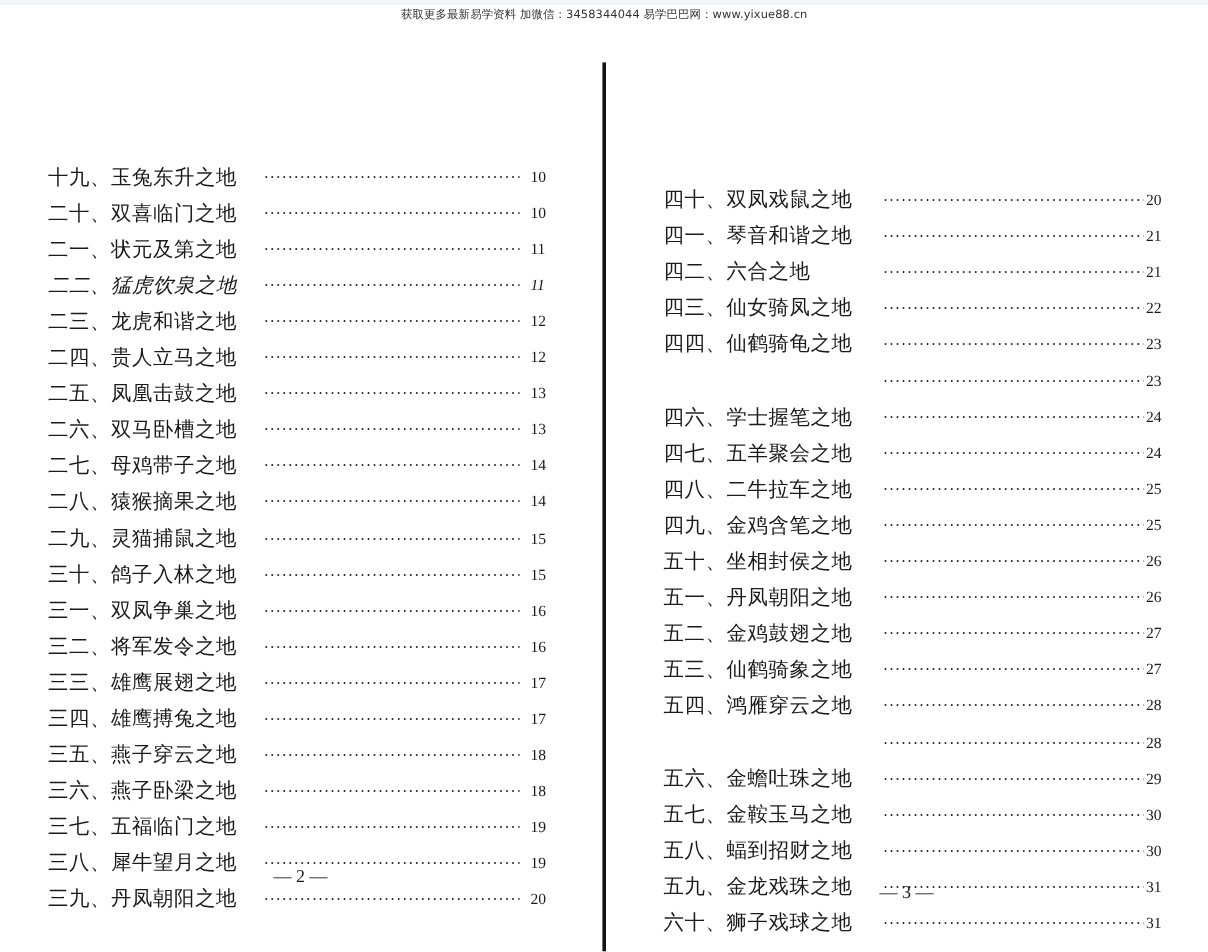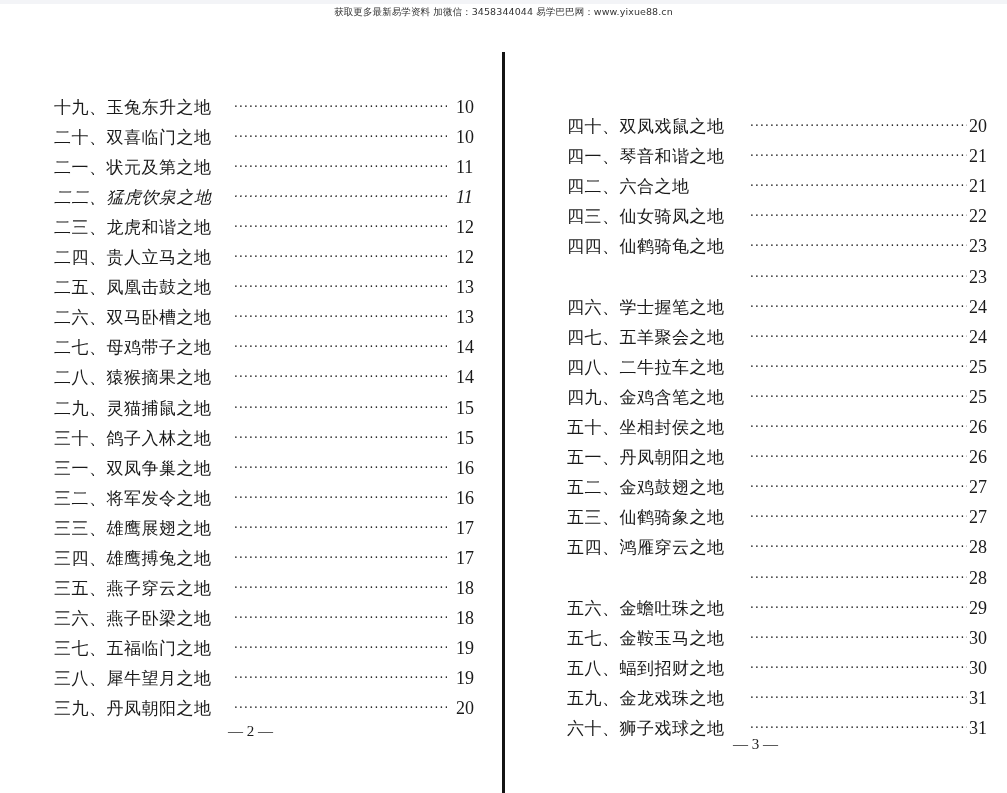--- a/index.html
+++ b/index.html
@@ -19,30 +19,30 @@
     font-size:9.5px; color:#333; letter-spacing:0.1px; white-space:nowrap;
   }
   .divider {
     position:absolute; left:502px; top:52px; width:3px; height:741px;
     background:#141414;
   }
   .page { position:absolute; }
   .page-left { left:40px; top:94px; width:430px; }
   .page-right { left:553px; top:113px; width:430px; }
   .row {
-    position:absolute; left:14px; height:26px; width:100%;
-    font-size:17px; line-height:26px; white-space:nowrap;
+    position:absolute; left:0; height:26px; width:100%;
+    font-size:17px; line-height:26px; white-space:nowrap;margin-top:41px;
   }
   .row .title { position:absolute; left:0; top:0; letter-spacing:0.5px; }
   .row .dots {
     position:absolute; top:0; font-size:12px; letter-spacing:1.2px;
     color:#222; overflow:hidden; white-space:nowrap;
   }
   .row .num {
-    position:absolute; top:0; font-size:18px;
+    position:absolute; top:0; font-size:13px;
     font-family:"Liberation Serif","DejaVu Serif",serif;
   }
   .page-left .row .dots { left:180px; width:213px; }
   .page-left .row .num { left:402px; }
   .page-right .row .dots { left:183px; width:217px; }
   .page-right .row .num { left:402px; }
   .pagenum {
     position:absolute; font-size:15px; white-space:nowrap;
     font-family:"Liberation Serif","DejaVu Serif",serif;
   }

